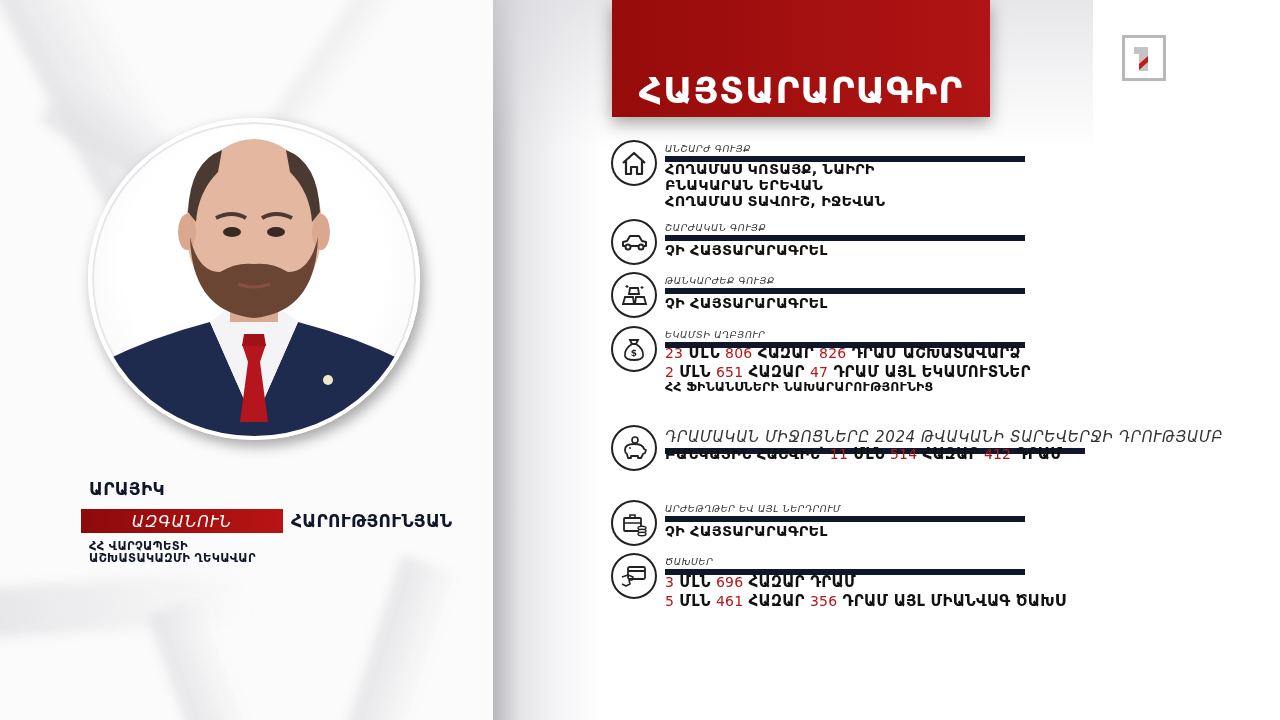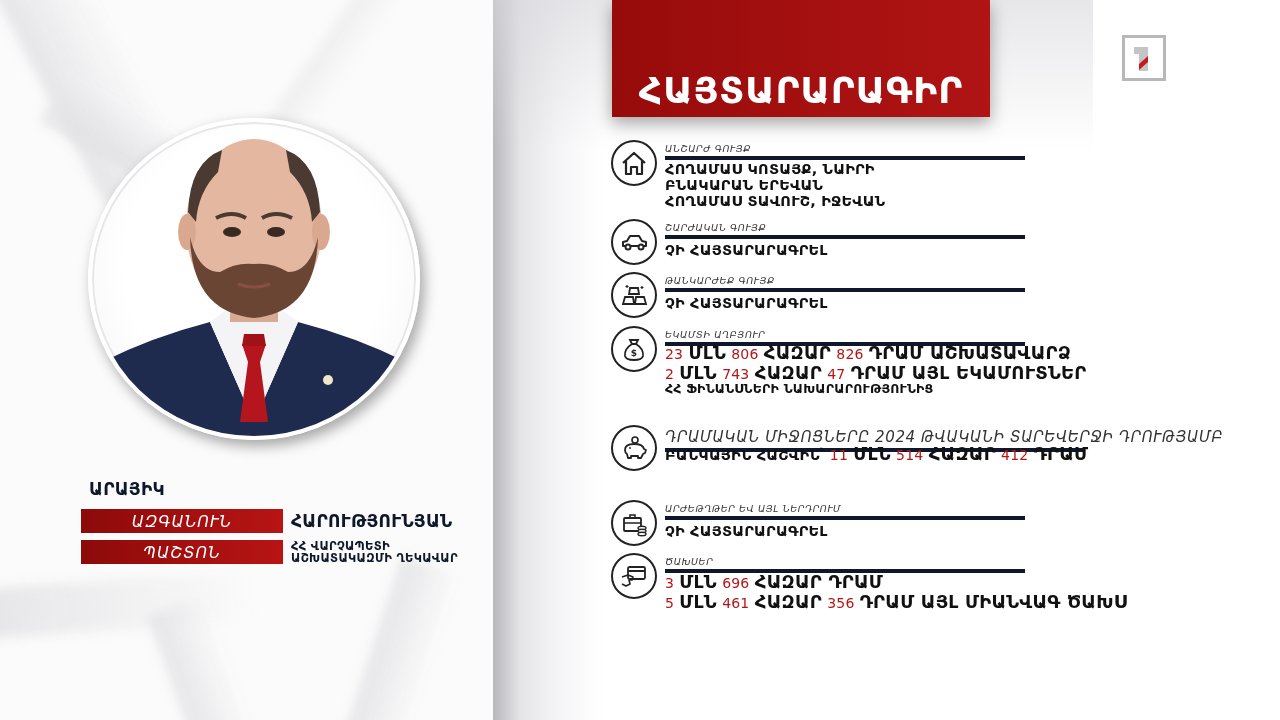--- a/index.html
+++ b/index.html
@@ -86,28 +86,28 @@
   
   .section { position: absolute; left: 611px; }
   .sec-icon {
     position: absolute; left: 0; top: 0; width: 46px; height: 46px; border-radius: 50%;
     border: 2px solid #222; background: #fff;
     display: flex; align-items: center; justify-content: center;
   }
   .sec-head {
     position: absolute; left: 54px; top: 3px; width: 360px;
     font-style: italic; font-size: 9.5px; color: #333; letter-spacing: .6px;
-    padding-bottom: 2px; border-bottom: 4px solid #0f172a;
+    padding-bottom: 2px; border-bottom: 6px solid #0f172a;
     white-space: nowrap;
   }
   .sec-body { position: absolute; left: 54px; top: 21px; white-space: nowrap; }
   .line { font-weight: bold; font-size: 14.5px; line-height: 16px; color: #111; letter-spacing: .2px; }
   .line.small { font-size: 12.5px; line-height: 13px; }
   .num { color: #b51616; font-size: 14px; font-weight: normal; }
-  .unit { font-size: 18px; font-weight: bold; }
+  .unit { font-size: 15px; font-weight: bold; }
 </style>
 </head>
 <body>
 
 <div class="left-bg">
   <div class="shape s1"></div>
   <div class="shape s2"></div>
   <div class="shape s3"></div>
   <div class="shape s4"></div>
   <div class="shape s5"></div>
@@ -148,21 +148,20 @@
 </div>
 
 <div class="info-row" style="top:477px;">
   <div class="info-value">ԱՐԱՅԻԿ</div>
 </div>
 <div class="info-row" style="top:509px;">
   <div class="info-label">ԱԶԳԱՆՈՒՆ</div>
   <div class="info-value">ՀԱՐՈՒԹՅՈՒՆՅԱՆ</div>
 </div>
 <div class="info-row" style="top:540px;">
-  <div class="info-label">ՊԱՇՏՈՆ</div>
   <div class="info-value small">
     <div>ՀՀ ՎԱՐՉԱՊԵՏԻ</div>
     <div>ԱՇԽԱՏԱԿԱԶՄԻ ՂԵԿԱՎԱՐ</div>
   </div>
 </div>
 
 <div class="right-panel">
   <div class="top-glow"></div>
 </div>
 
@@ -232,21 +231,21 @@
       <span class="num">23</span>
       <span class="unit">ՄԼՆ</span>
       <span class="num">806</span>
       <span class="unit">ՀԱԶԱՐ</span>
       <span class="num">826</span>
       <span class="unit">ԴՐԱՄ ԱՇԽԱՏԱՎԱՐՁ</span>
     </div>
     <div class="line" style="margin-top:3px;">
       <span class="num">2</span>
       <span class="unit">ՄԼՆ</span>
-      <span class="num">743</span>
+      <span class="num">651</span>
       <span class="unit">ՀԱԶԱՐ</span>
       <span class="num">47</span>
       <span class="unit">ԴՐԱՄ ԱՅԼ ԵԿԱՄՈՒՏՆԵՐ</span>
     </div>
     <div class="line small">ՀՀ ՖԻՆԱՆՍՆԵՐԻ ՆԱԽԱՐԱՐՈՒԹՅՈՒՆԻՑ</div>
   </div>
 </div>
 
 <div class="section" style="top:425px;">
   <div class="sec-icon">

